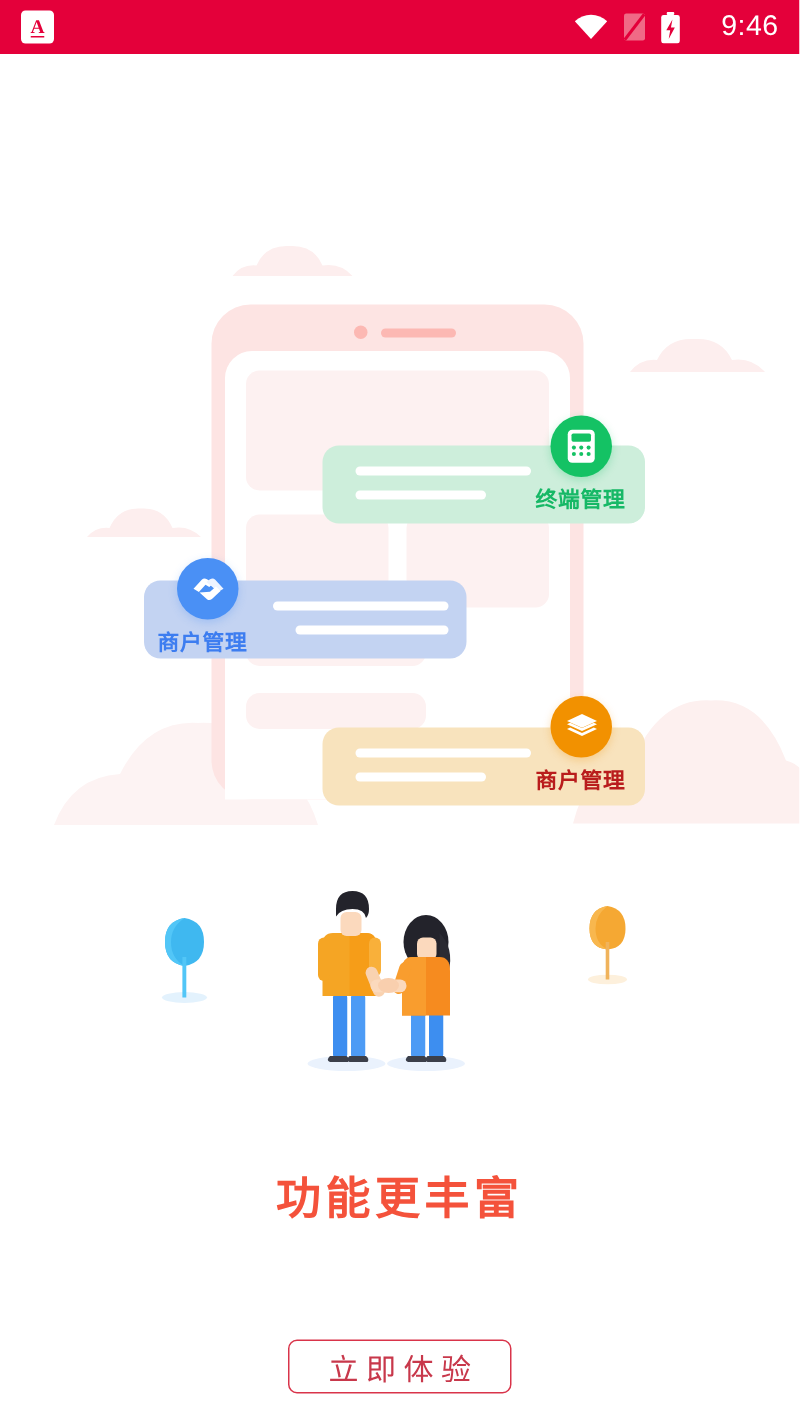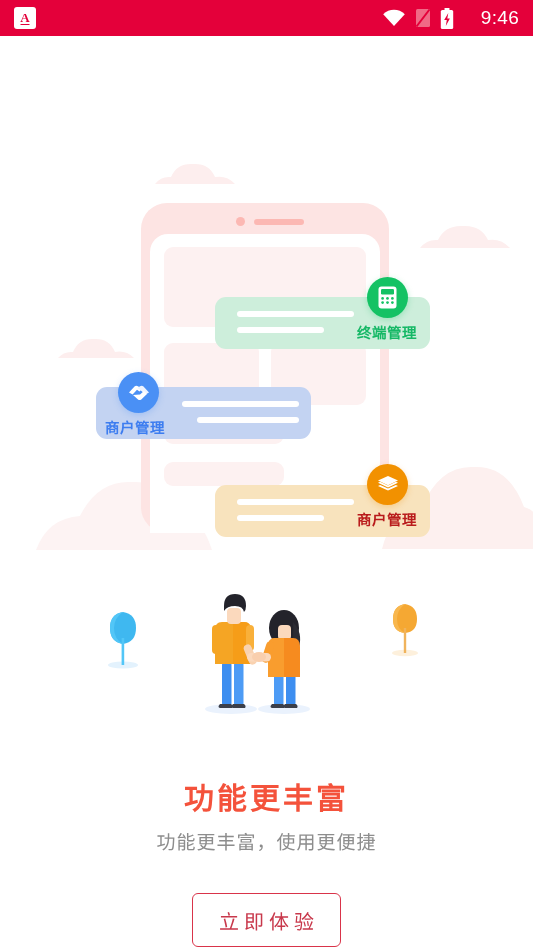--- a/index.html
+++ b/index.html
@@ -98,21 +98,21 @@
   
   .title{
     position:absolute; top:738px; left:0; width:533px; text-align:center;
     color:#f4523b; font-size:30px; font-weight:bold; letter-spacing:3px;
   }
   .subtitle{
     position:absolute; top:791px; left:0; width:533px; text-align:center;
     color:#8d8d8d; font-size:19px; letter-spacing:1px;
   }
   .cta{
-    position:absolute; left:192px; top:857px; width:149px; height:54px;
+    position:absolute; left:192px; top:857px; width:149px; height:36px;
     border:1.5px solid #d9344a; border-radius:6px;
     background:transparent; cursor:pointer;
     color:#c8384b; font-size:20px; letter-spacing:5px;
     font-family:"Liberation Serif","DejaVu Serif",serif;
     display:flex; align-items:center; justify-content:center;
     padding-left:5px;
   }
 </style>
 </head>
 <body>
@@ -257,17 +257,16 @@
     <rect x="21.6" y="30" width="2.6" height="27" fill="#52c6f7"></rect>
   </svg>
   <svg class="tree-right" viewBox="0 0 42 56">
     <ellipse cx="21" cy="52" rx="13" ry="3.2" fill="#fdf0dc"></ellipse>
     <path d="M21 3 q12 2 12 15 q0 13 -12 14 q-12 -1 -12 -14 q0 -13 12 -15 Z" fill="#f5a833"></path>
     <path d="M21 3 q-8 6 -8 15 q0 10 8 14 q-12 -1 -12 -14 q0 -13 12 -15 Z" fill="#f8b74e"></path>
     <rect x="19.8" y="27" width="2.4" height="25" fill="#f0b35c"></rect>
   </svg>
 
   <div class="title">功能更丰富</div>
-  <div class="subtitle">功能更丰富，使用更便捷</div>
 
   <button class="cta">立即体验</button>
 
 </div>
 
 </body></html>

